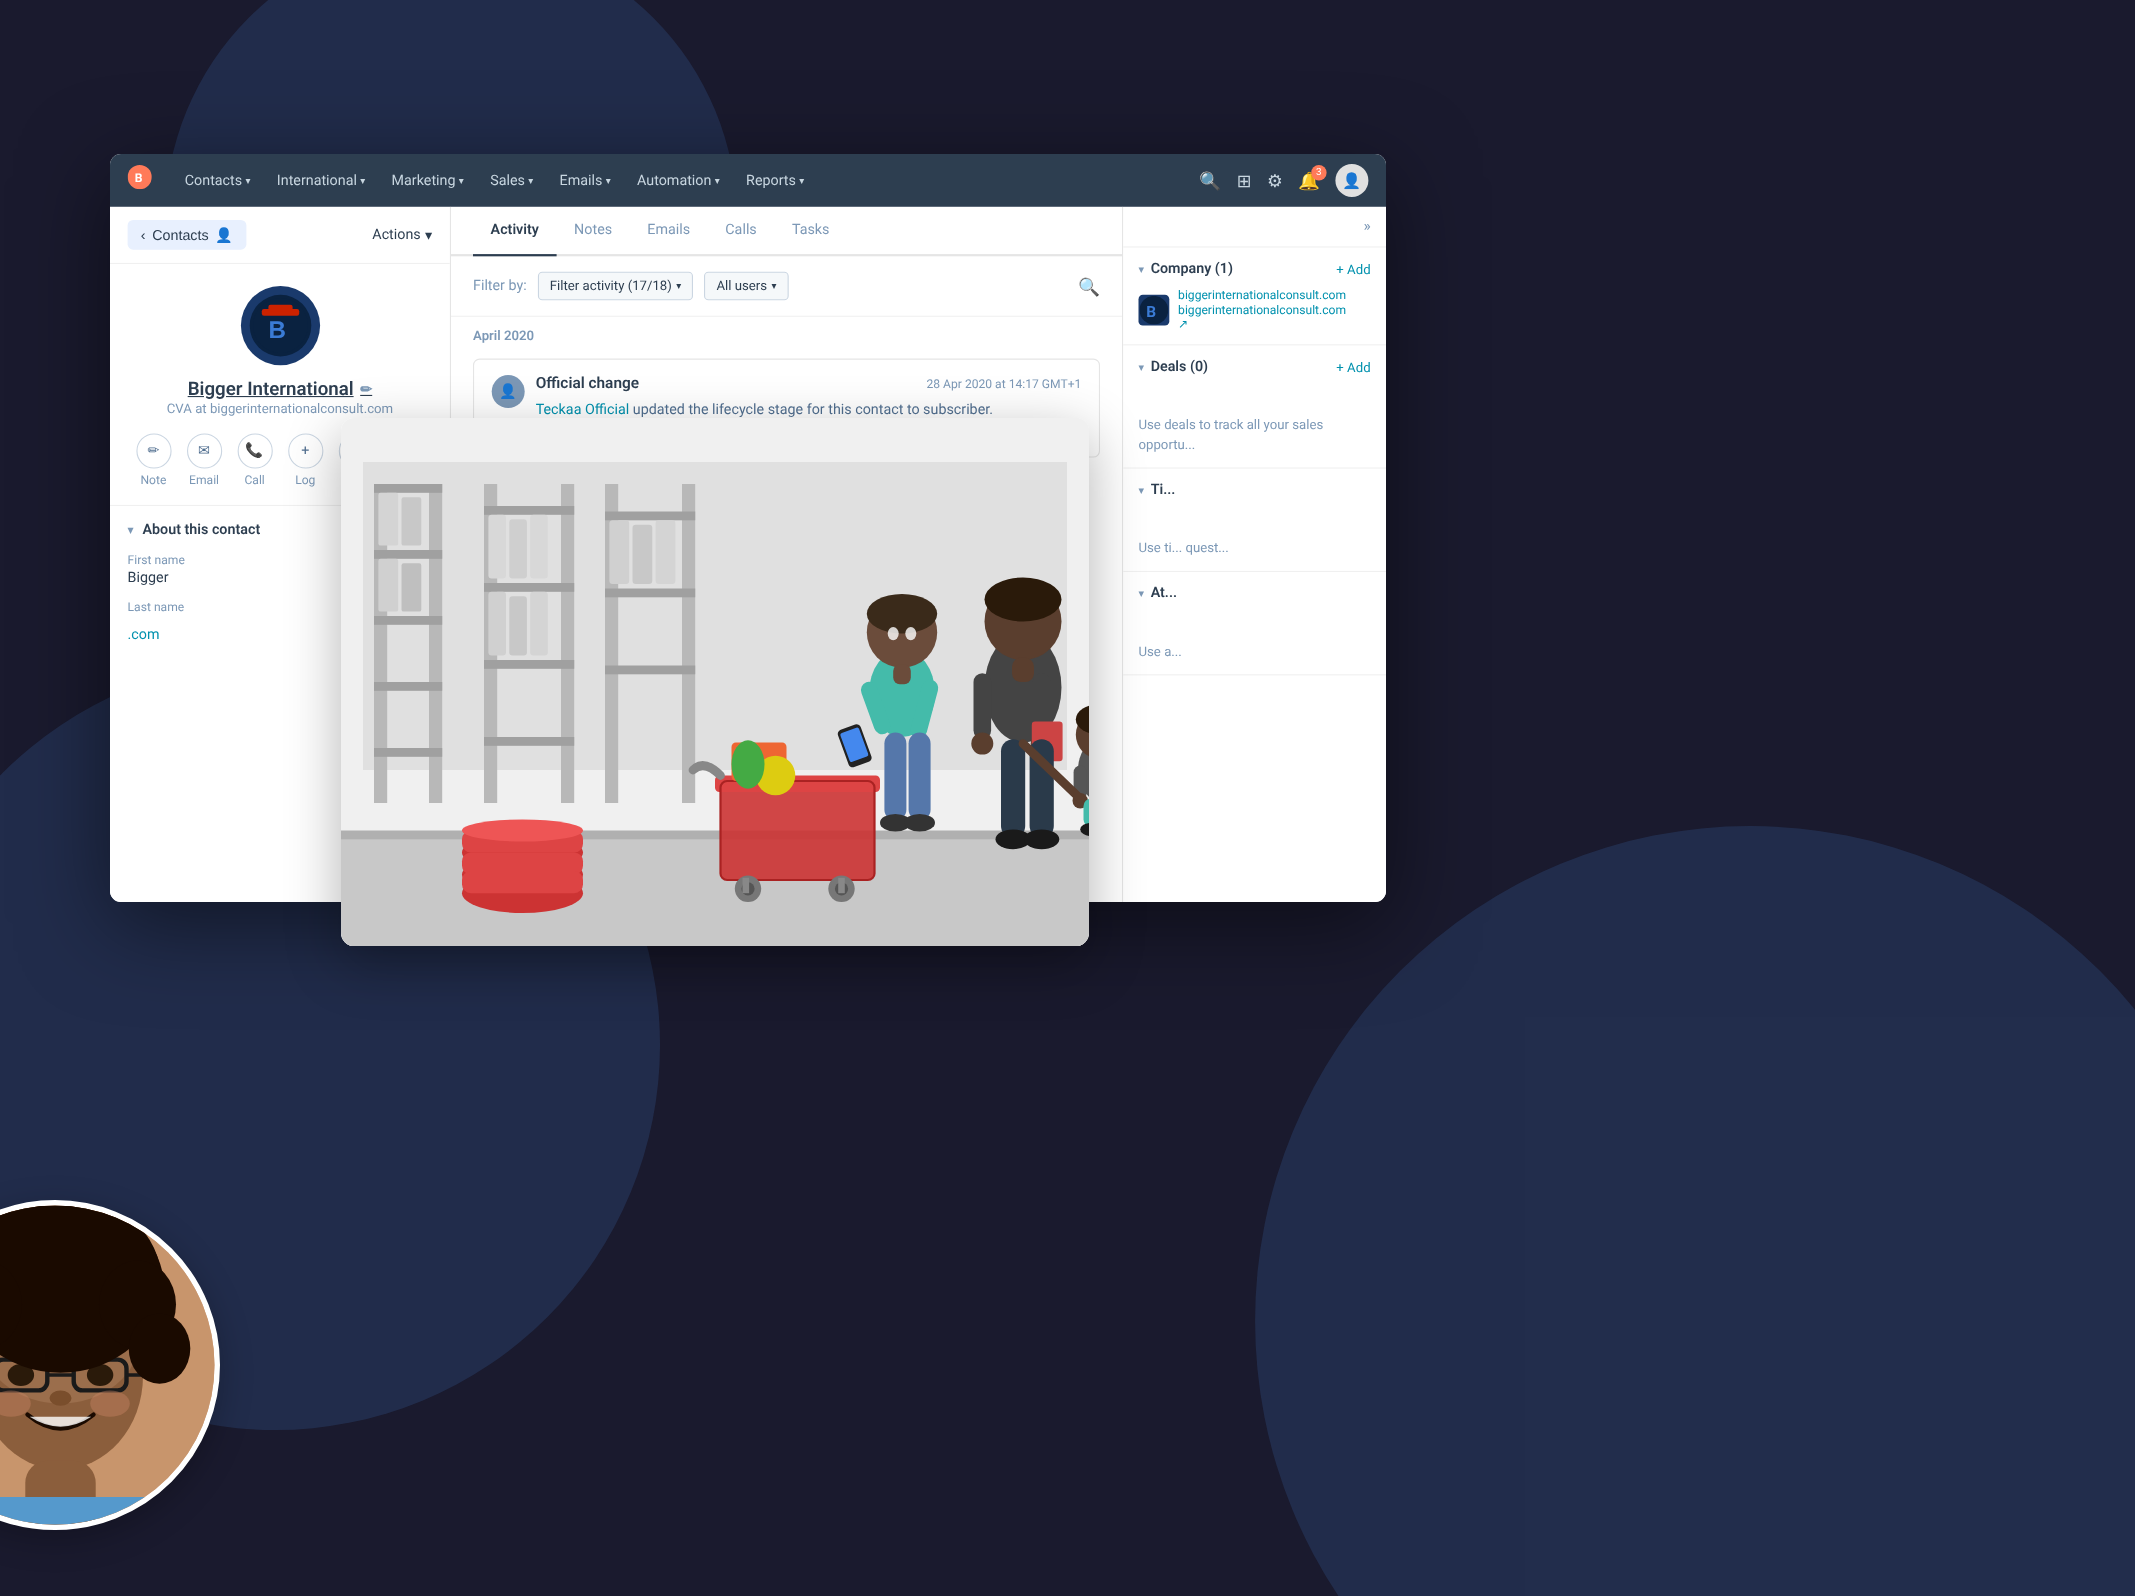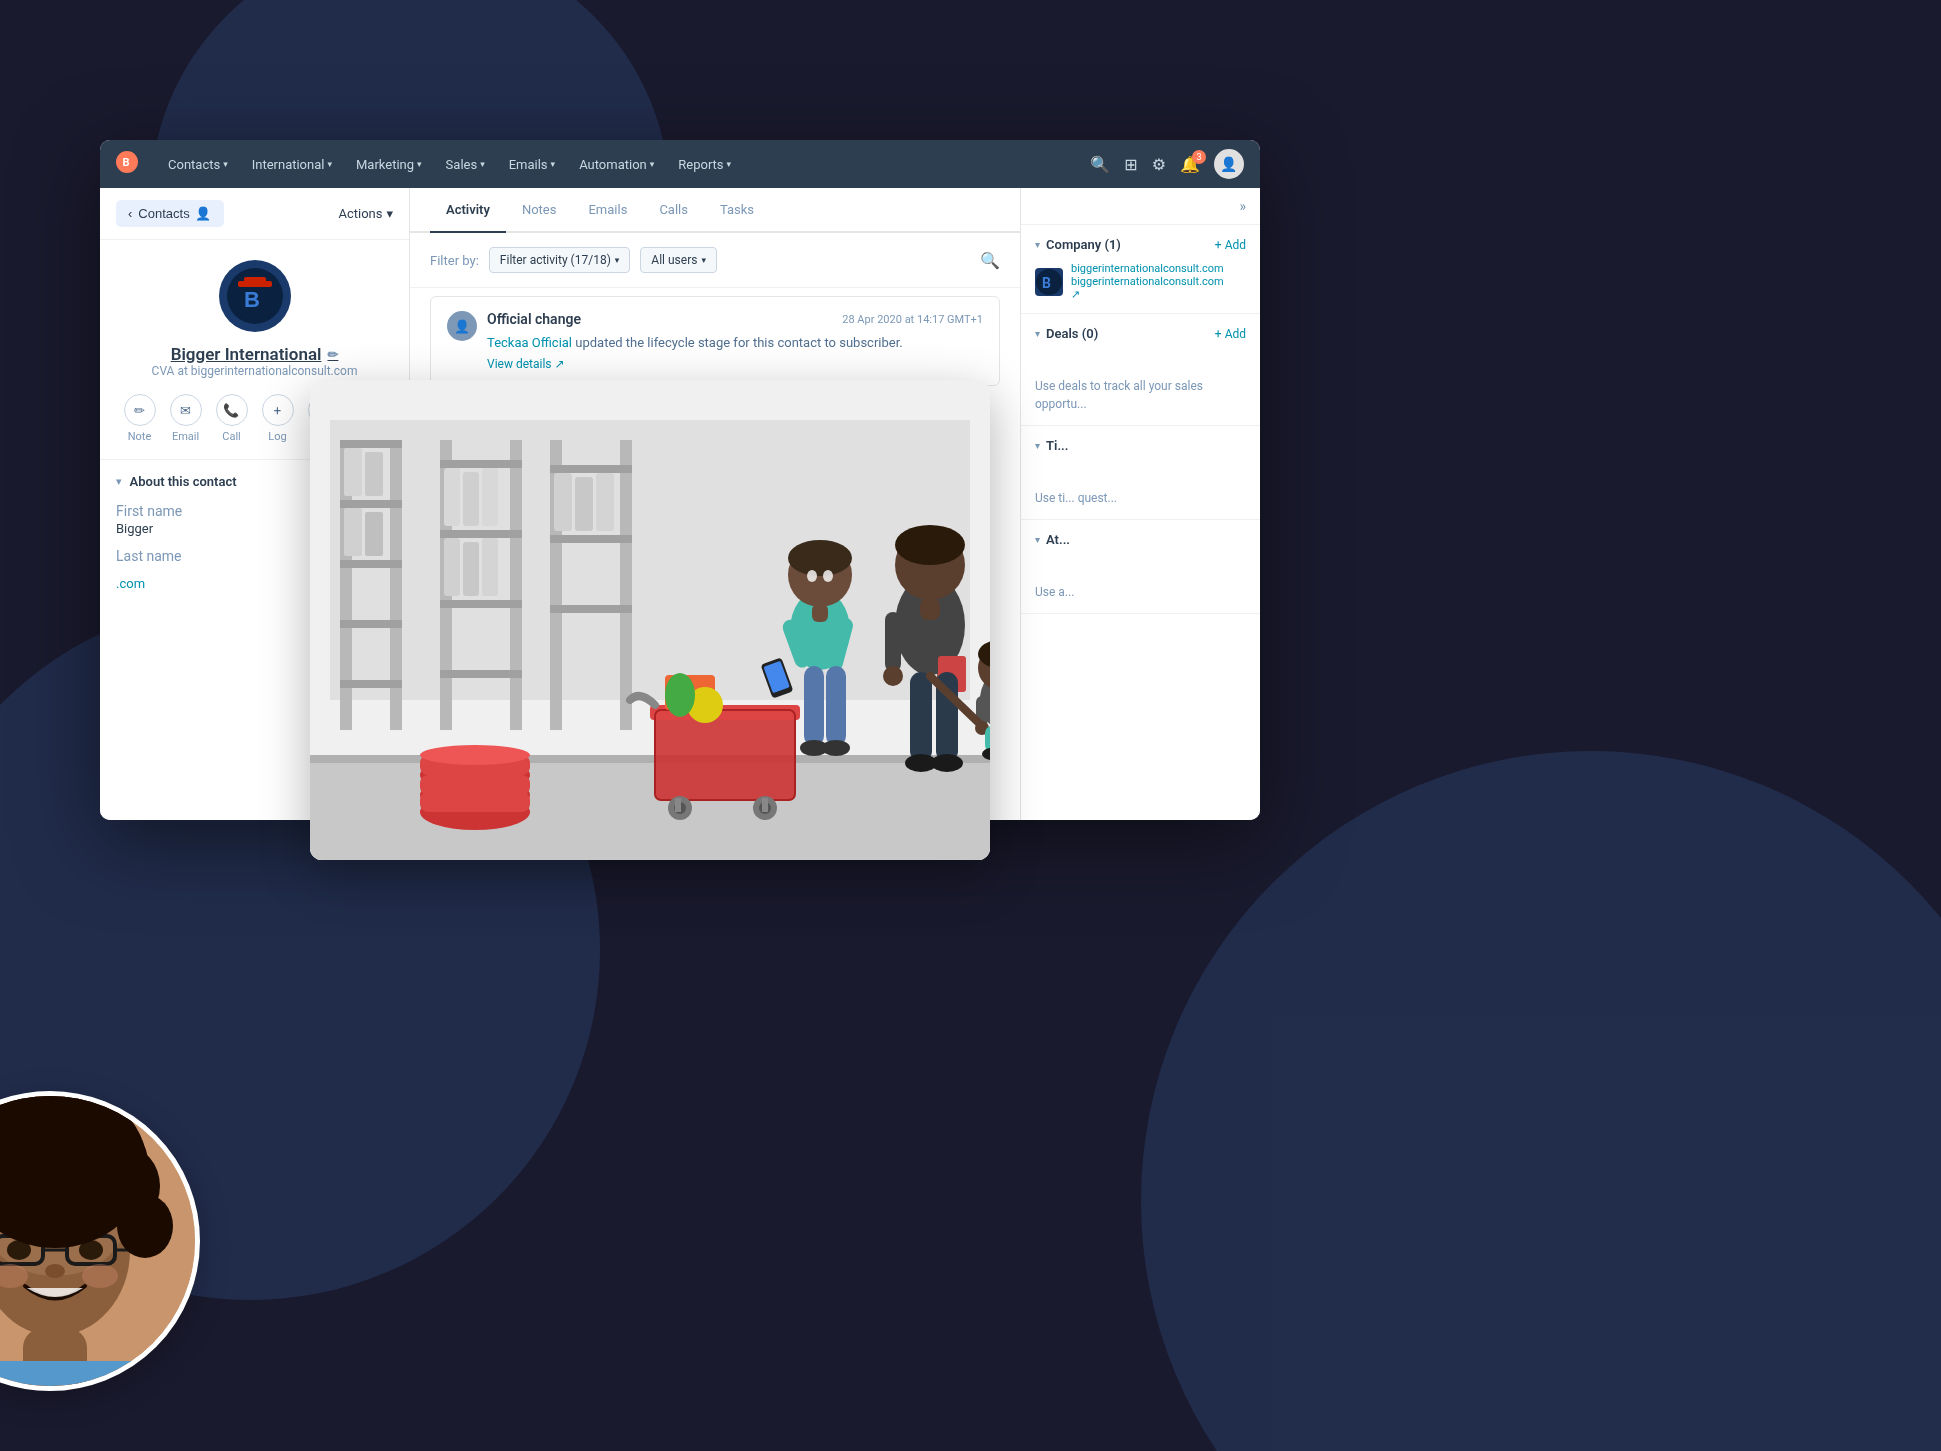--- a/index.html
+++ b/index.html
@@ -225,21 +225,21 @@
       color: #7c98b6;
       font-size: 11px;
     }
     .about-title {
       font-size: 13px;
       font-weight: 600;
       color: #2d3e50;
     }
     .field-group { margin-bottom: 12px; }
     .field-label {
-      font-size: 14px;
+      font-size: 11px;
       color: #7c98b6;
       margin-bottom: 2px;
     }
     .field-value {
       font-size: 13px;
       color: #2d3e50;
     }
 
     
     .center-panel {
@@ -632,20 +632,21 @@
             <span class="filter-dropdown-chevron">▾</span>
           </div>
           <div class="filter-dropdown">
             <span>All users</span>
             <span class="filter-dropdown-chevron">▾</span>
           </div>
         </div>
         <div class="nav-icon-btn" style="color:#7c98b6;">🔍</div>
       </div>
 
+      <div class="activity-section-label">April 2020</div>
 
       <div class="activity-item">
         <div class="activity-item-header">
           <div class="activity-user-icon">👤</div>
           <div class="activity-content">
             <div class="activity-title-row">
               <span class="activity-title">Official change</span>
               <span class="activity-timestamp">28 Apr 2020 at 14:17 GMT+1</span>
             </div>
             <div class="activity-description">

